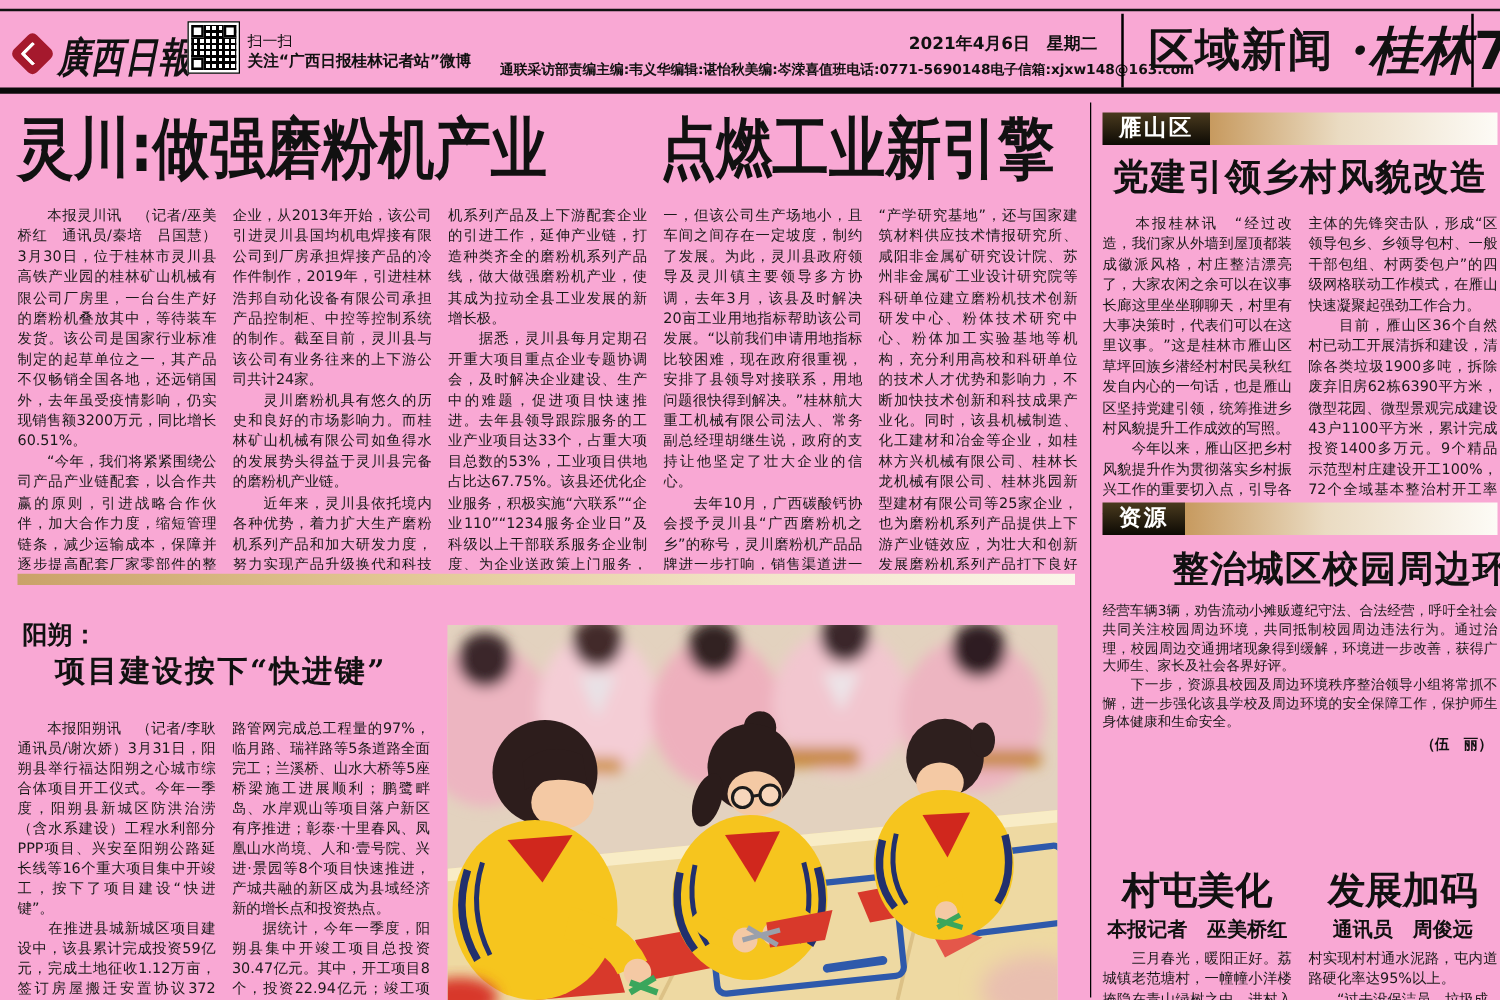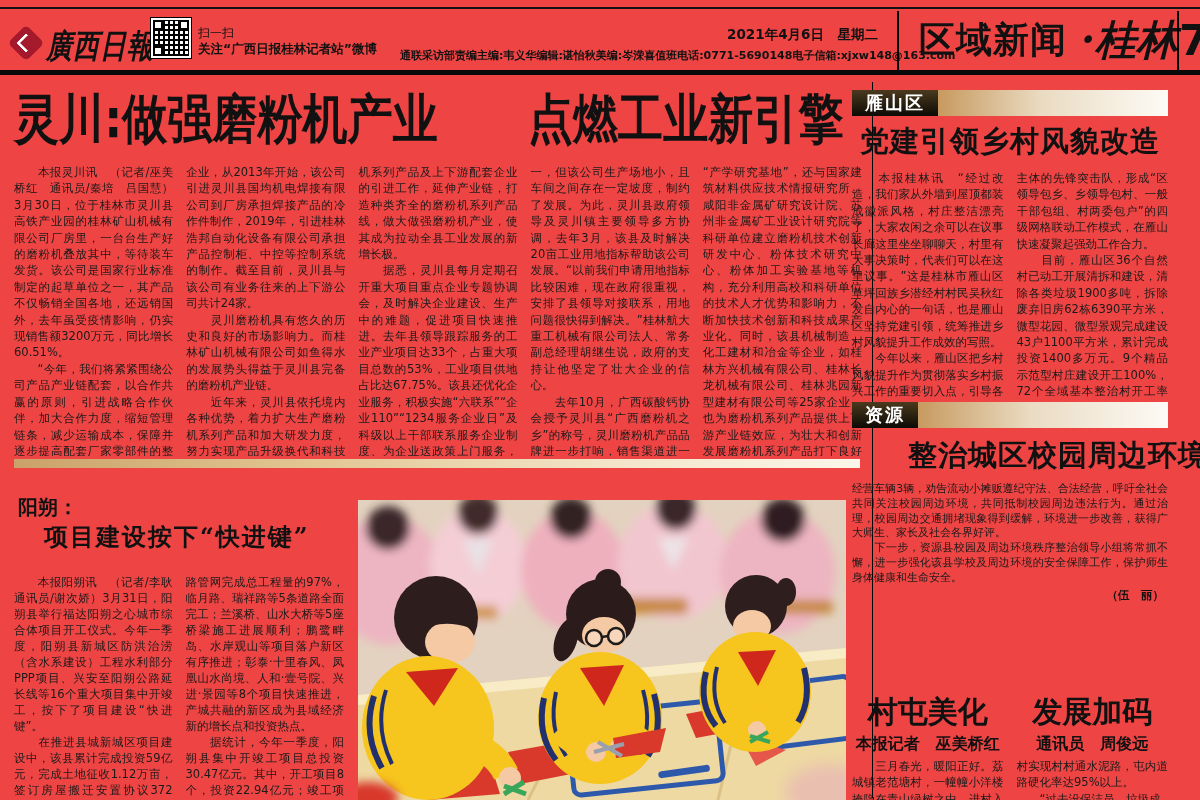--- a/index.html
+++ b/index.html
@@ -1,16 +1,16 @@
 <!DOCTYPE html>
 <html><head>
 <meta charset="utf-8">
 <style>
   html,body{margin:0;padding:0;background:#e9e9e9;}
-  #page{position:relative;width:1200px;height:800px;margin:0 auto;background:#ef4444;
+  #page{position:relative;width:1200px;height:800px;margin:0 auto;background:#f9a8d4;
         font-family:"DejaVu Sans","Liberation Sans",sans-serif;color:#111;overflow:hidden;}
   .abs{position:absolute;}
   
   .top-rule{left:0;top:7px;width:1200px;height:2px;background:#111;}
   .thick-rule{left:0;top:70px;width:1200px;height:5px;background:#0a0a0a;}
   .logo-diamond{left:13px;top:30px;width:26px;height:26px;background:#a5192d;border-radius:5px;
                 transform:rotate(45deg);}
   .logo-diamond::after{content:"";position:absolute;inset:6px;border:3px solid #fff;
                 border-top:none;border-right:none;border-radius:2px;}
   .masthead{left:46px;top:24px;font-family:"DejaVu Serif","Liberation Serif",serif;
@@ -37,21 +37,21 @@
             font-size:42px;font-weight:900;}
   
   .main-headline{left:14px;top:84px;width:848px;font-size:46px;font-weight:900;white-space:nowrap;
                  transform:scale(0.98,1.15);transform-origin:left top;letter-spacing:0px;}
   .cols5{left:14px;top:164px;width:848px;height:292px;display:flex;gap:13px;}
   .cols5 .coltext{flex:1;}
   .coltext{font-size:11.5px;line-height:16.4px;text-align:justify;white-space:pre-line;
            overflow:hidden;color:#1a1a1a;}
   .vdivider{left:872px;top:82px;width:1px;height:716px;background:#000;}
   
-  .right-rail{left:852px;top:82px;width:316px;height:718px;}
+  .right-rail{left:882px;top:82px;width:316px;height:718px;}
   .badge-row{position:absolute;left:0;width:316px;height:26px;display:flex;align-items:stretch;}
   .badge{background:linear-gradient(180deg,#4a3a1e,#0d0a04);color:#fff;font-size:18px;font-weight:bold;
          line-height:26px;padding:0 13px;letter-spacing:2px;}
   .badge-tail{flex:1;background:linear-gradient(90deg,#c79a5f,#eadbc2 45%,#fdfbf6);}
   .rail-head{position:absolute;left:0;width:316px;text-align:center;font-family:"DejaVu Serif","Liberation Serif",serif;
              font-weight:900;font-size:29px;letter-spacing:1px;white-space:nowrap;}
   .cols2{position:absolute;left:0;width:316px;display:flex;gap:13px;}
   .cols2 .colwrap{flex:1;overflow:hidden;display:flex;flex-direction:column;}
   .attribution{text-align:right;font-size:11.5px;font-weight:bold;padding-right:4px;margin-top:2px;}
   .yanshan-badge{top:8px;} .yanshan-head{top:40px;}

